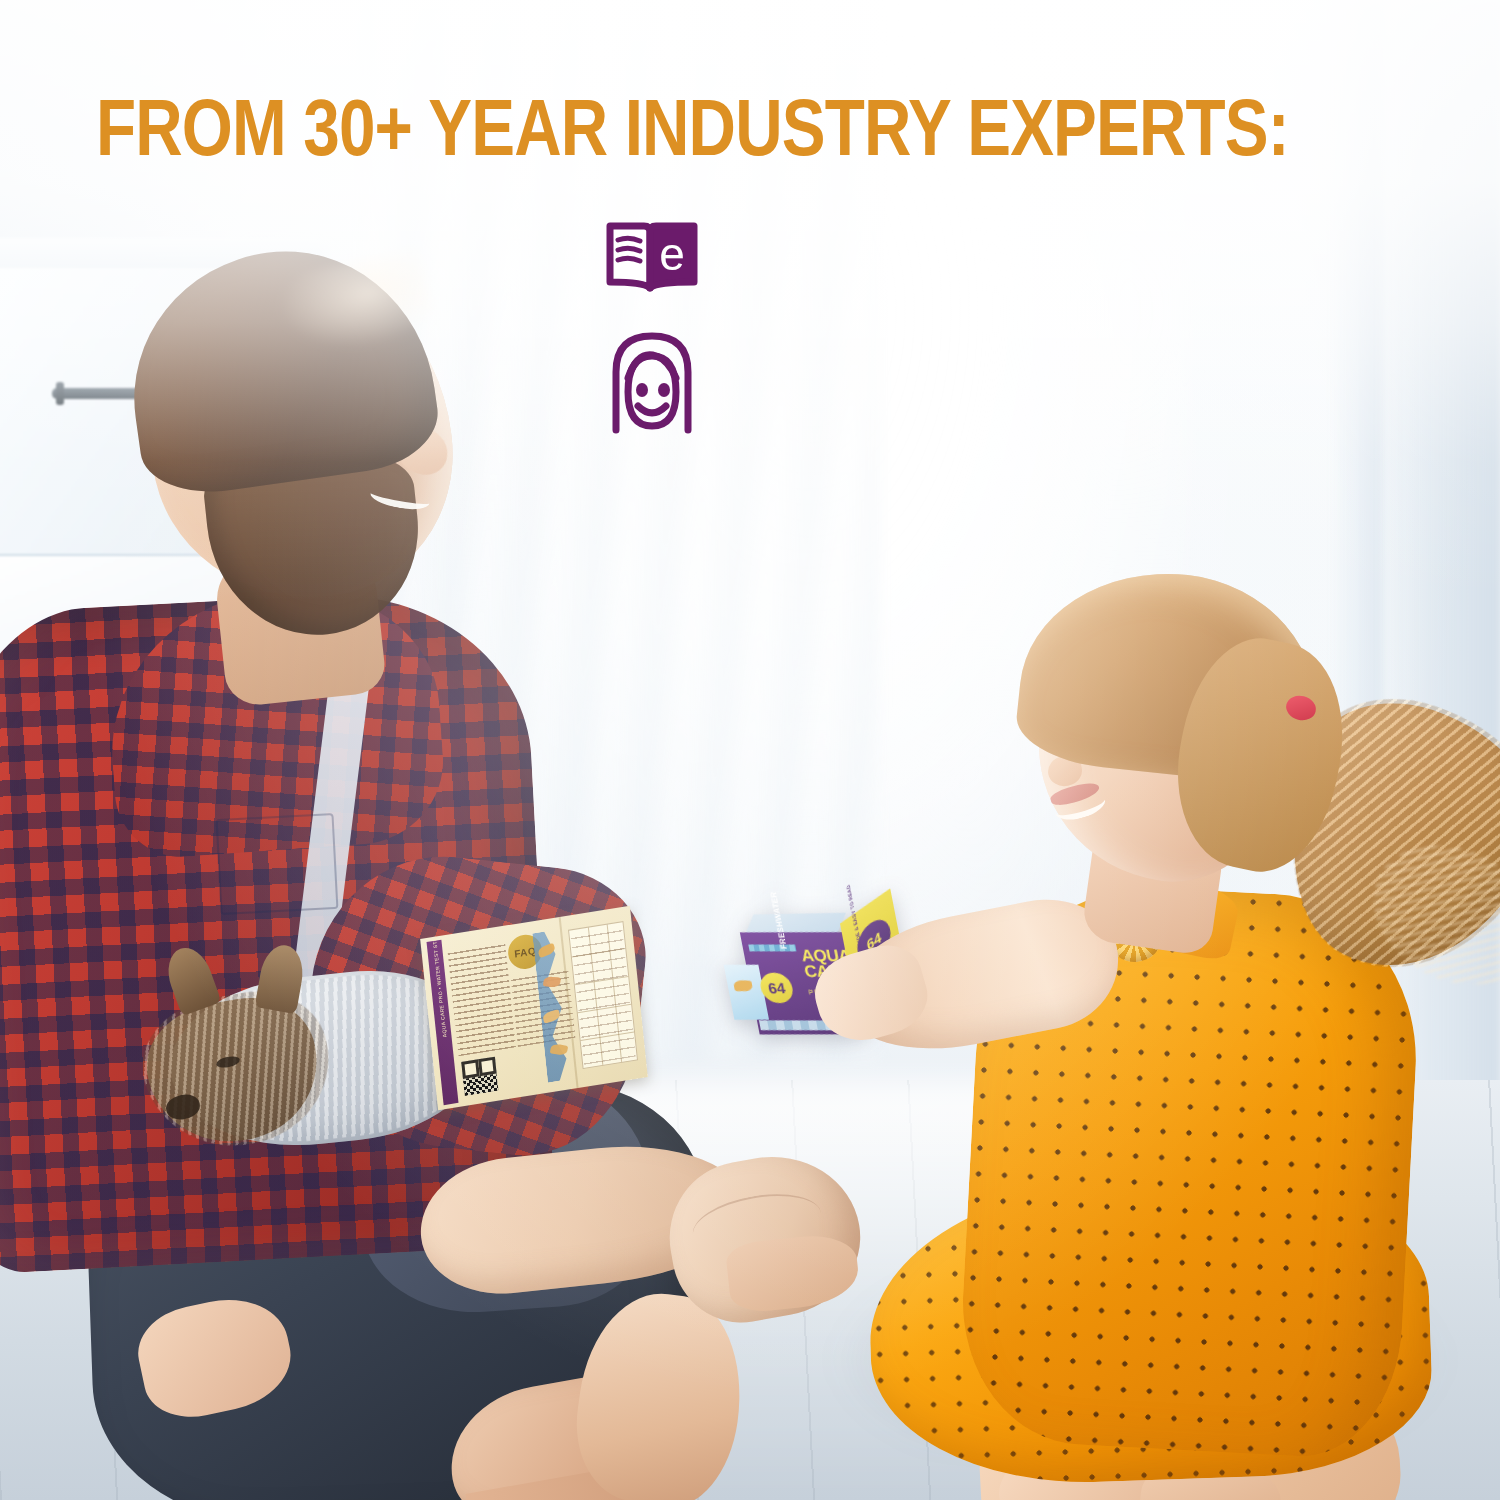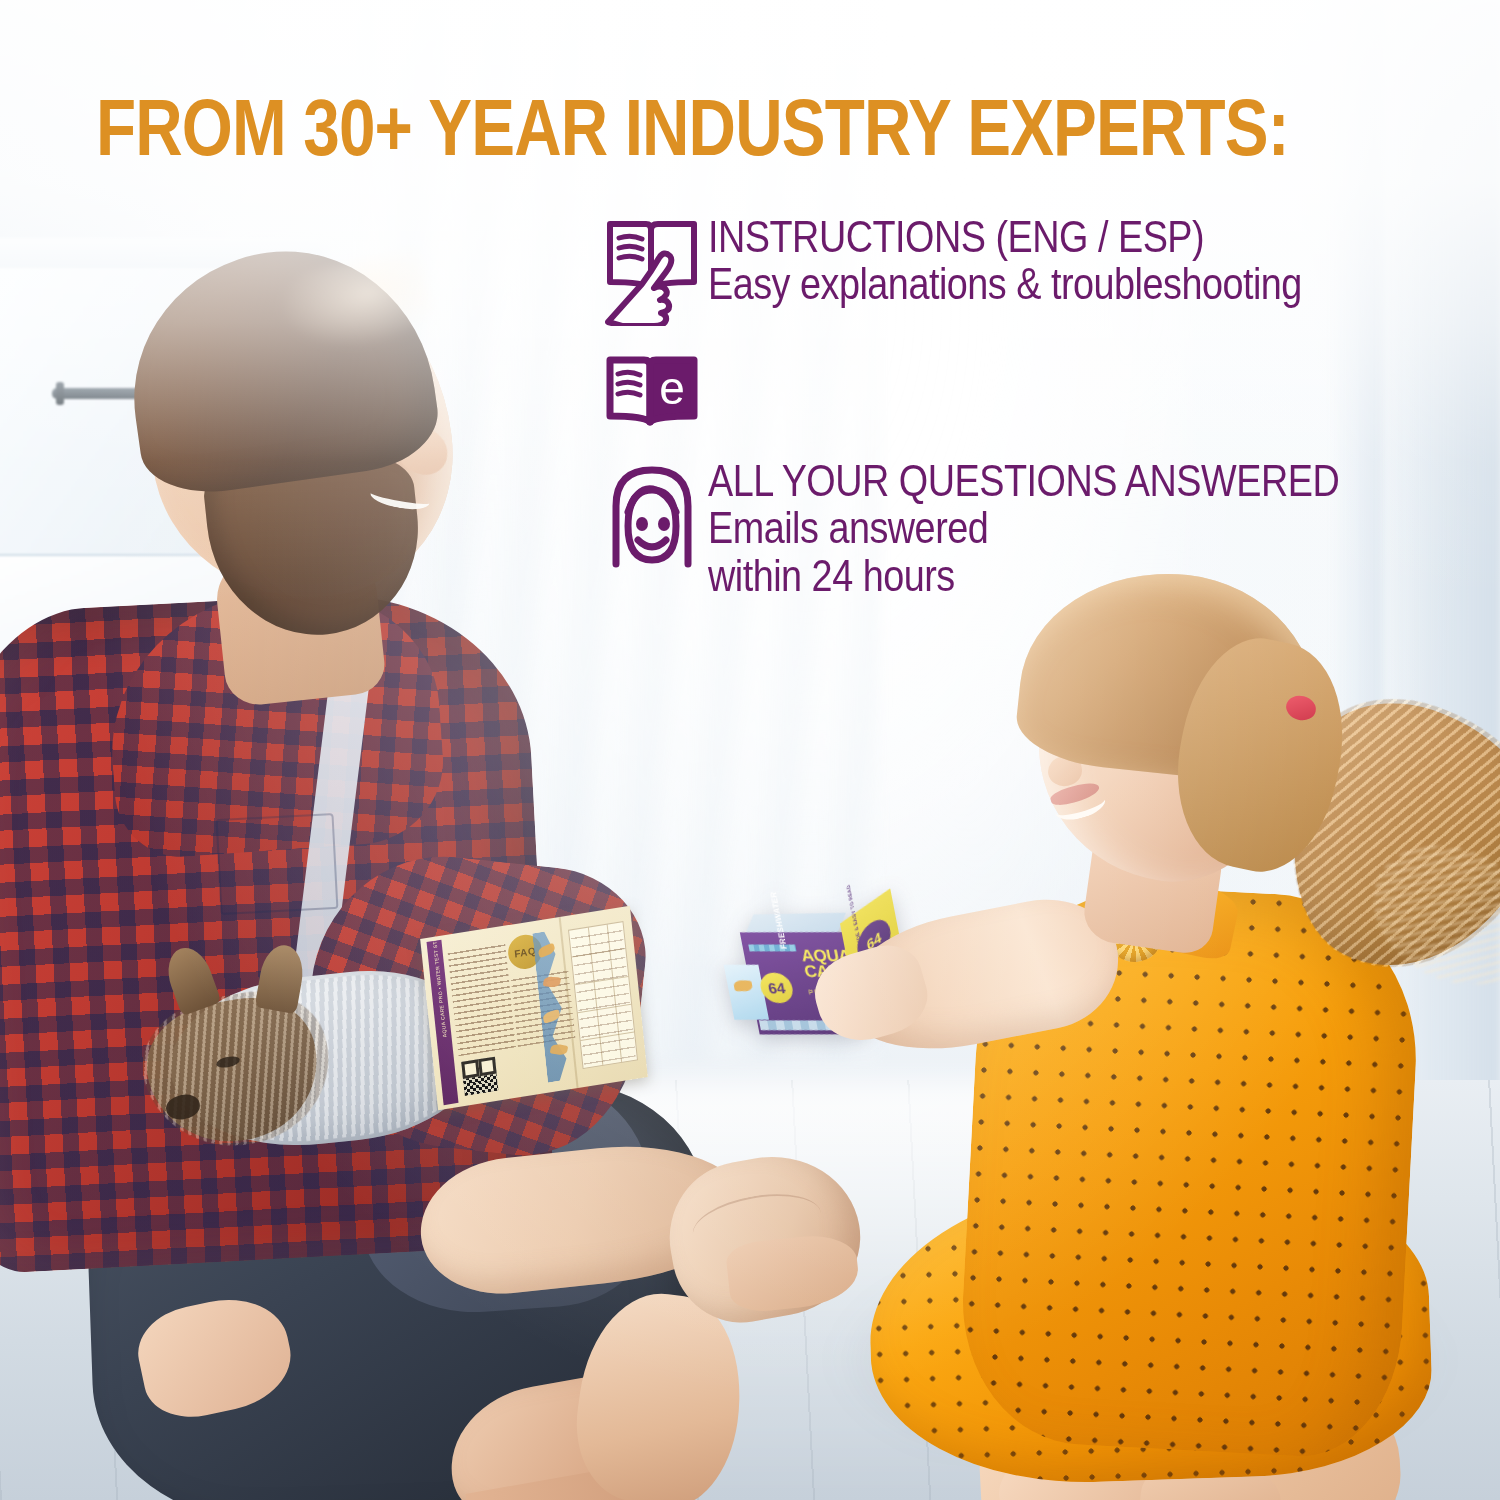--- a/index.html
+++ b/index.html
@@ -665,38 +665,20 @@
     </div>
 
     <div class="bloom"></div>
     <div class="top-wash"></div>
   </div>
 
   <div class="headline">FROM 30+ YEAR INDUSTRY EXPERTS:</div>
 
   <div class="features">
 
-    <div class="frow row1">
-      <div class="ficon">
-        <svg width="96" height="112" viewBox="0 0 96 112" fill="none">
-          <path d="M6 10 L42 10 Q47 10 47 16 L47 74 Q40 68 6 68 Z" stroke="#6B1B6B" stroke-width="6" stroke-linejoin="round" fill="none"></path>
-          <path d="M90 10 L54 10 Q47 10 47 16 L47 74 Q54 68 90 68 Z" stroke="#6B1B6B" stroke-width="6" stroke-linejoin="round" fill="none"></path>
-          <path d="M15 24 Q27 20 38 25" stroke="#6B1B6B" stroke-width="5" stroke-linecap="round" fill="none"></path>
-          <path d="M15 34 Q27 30 38 35" stroke="#6B1B6B" stroke-width="5" stroke-linecap="round" fill="none"></path>
-          <path d="M15 44 Q27 40 38 45" stroke="#6B1B6B" stroke-width="5" stroke-linecap="round" fill="none"></path>
-          <path d="M4 108 Q20 90 38 70 Q47 58 55 44 Q60 36 66 42 Q70 47 62 58 L50 74
-                   Q58 70 62 76 Q65 81 56 86 Q63 85 65 91 Q66 97 57 99 Q63 101 62 106
-                   Q60 112 50 112 L18 112 Z" stroke="#6B1B6B" stroke-width="6" stroke-linejoin="round" stroke-linecap="round" fill="#ffffff"></path>
-        </svg>
-      </div>
-      <div class="ftext">
-        <div class="ftitle">INSTRUCTIONS (ENG / ESP)</div>
-        <div class="fsub">Easy explanations &amp; troubleshooting</div>
-      </div>
-    </div>
 
     <div class="frow row2">
       <div class="ficon">
         <svg width="96" height="84" viewBox="0 0 96 84" fill="none">
           <path d="M6 8 L40 8 Q46 8 46 14 L46 70 Q40 64 6 64 Z" fill="#ffffff" stroke="#6B1B6B" stroke-width="7" stroke-linejoin="round"></path>
           <path d="M90 8 L52 8 Q46 8 46 14 L46 70 Q52 64 90 64 Z" fill="#6B1B6B" stroke="#6B1B6B" stroke-width="7" stroke-linejoin="round"></path>
           <path d="M14 22 Q25 18 36 23" stroke="#6B1B6B" stroke-width="5" stroke-linecap="round" fill="none"></path>
           <path d="M14 32 Q25 28 36 33" stroke="#6B1B6B" stroke-width="5" stroke-linecap="round" fill="none"></path>
           <path d="M14 42 Q25 38 36 43" stroke="#6B1B6B" stroke-width="5" stroke-linecap="round" fill="none"></path>
           <text x="68" y="52" font-family="Liberation Sans, sans-serif" font-size="46" fill="#ffffff" text-anchor="middle">e</text>
@@ -708,21 +690,16 @@
       <div class="ficon">
         <svg width="96" height="110" viewBox="0 0 96 110" fill="none">
           <path d="M12 104 L12 46 Q12 10 48 10 Q84 10 84 46 L84 104" stroke="#6B1B6B" stroke-width="7" stroke-linecap="round" fill="none"></path>
           <path d="M24 66 Q24 30 48 30 Q72 30 72 66 Q72 100 48 100 Q24 100 24 66 Z" stroke="#6B1B6B" stroke-width="7" fill="none"></path>
           <path d="M24 52 Q34 24 52 30 Q64 34 72 52" stroke="#6B1B6B" stroke-width="7" stroke-linecap="round" fill="none"></path>
           <ellipse cx="38" cy="64" rx="6" ry="7" fill="#6B1B6B"></ellipse>
           <ellipse cx="60" cy="64" rx="6" ry="7" fill="#6B1B6B"></ellipse>
           <path d="M34 80 Q48 94 62 80" stroke="#6B1B6B" stroke-width="7" stroke-linecap="round" fill="none"></path>
         </svg>
       </div>
-      <div class="ftext">
-        <div class="ftitle">ALL YOUR QUESTIONS ANSWERED</div>
-        <div class="fsub">Emails answered
-within 24 hours</div>
-      </div>
     </div>
 
   </div>
 </div>
 
 </body></html>

